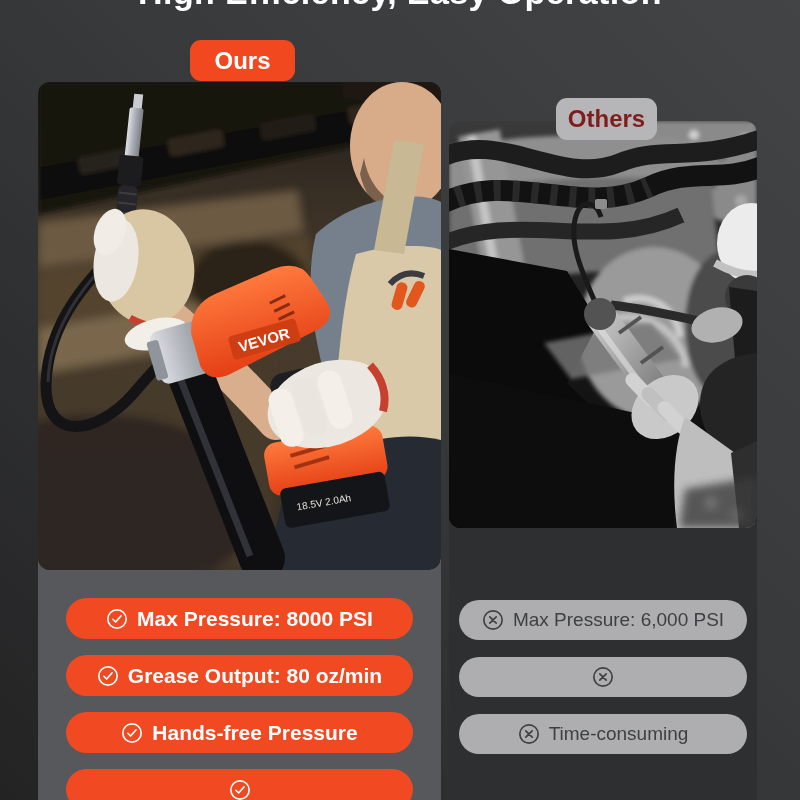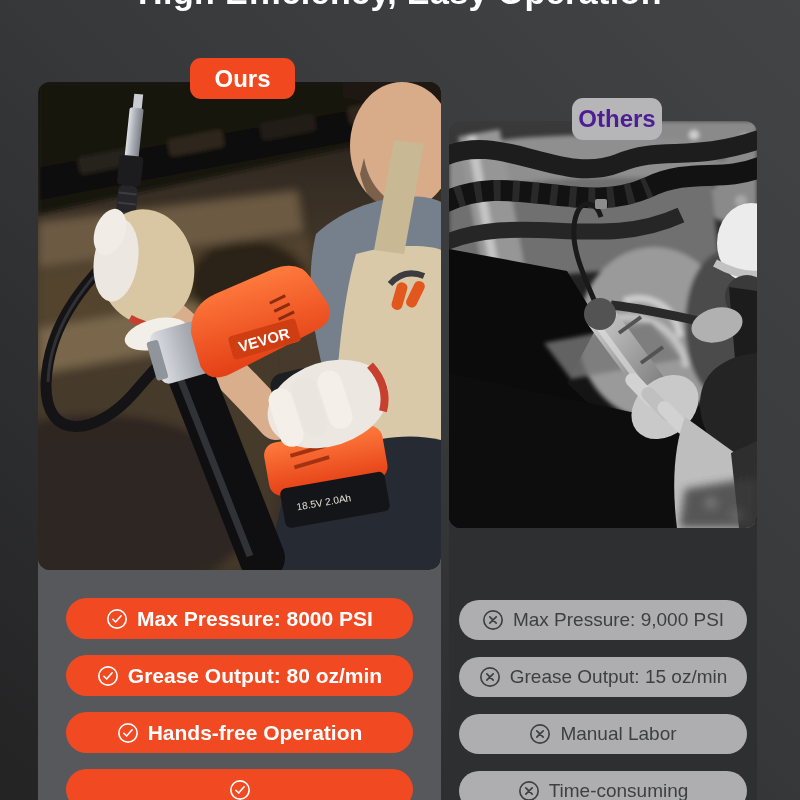--- a/index.html
+++ b/index.html
@@ -15,22 +15,22 @@
   .card{position:absolute;border-radius:14px;}
   .card-left{left:38px;top:82px;width:403px;height:740px;background:#57585b;}
   .card-right{left:449px;top:121px;width:308px;height:700px;background:#2e2f31;}
   .photo{display:block;border-radius:12px;overflow:hidden;line-height:0;}
   .photo svg{display:block;}
   .photo-right{filter:grayscale(100%);}
   .badge{
     position:absolute;display:flex;align-items:center;justify-content:center;
     font-weight:bold;font-size:24px;border-radius:11px;z-index:6;
   }
-  .badge-ours{left:190px;top:58px;width:105px;height:41px;background:#f1481f;color:#ffffff;}
-  .badge-others{left:572px;top:98px;width:90px;height:42px;background:#b6b6b8;color:#4c1d95;}
+  .badge-ours{left:190px;top:40px;width:105px;height:41px;background:#f1481f;color:#ffffff;}
+  .badge-others{left:556px;top:98px;width:101px;height:42px;background:#b6b6b8;color:#7f1d1d;}
   .pill-list{position:absolute;left:0;width:100%;display:flex;flex-direction:column;align-items:center;}
   .pill-list-left{top:516px;gap:16px;}
   .pill-list-right{top:479px;gap:17px;}
   .pill{display:flex;align-items:center;justify-content:center;gap:9px;white-space:nowrap;}
   .pill-orange{
     width:347px;height:41px;border-radius:21px;background:#f14a22;
     color:#ffffff;font-size:21px;font-weight:600;
   }
   .pill-gray{
     width:288px;height:40px;border-radius:20px;background:#aeaeb0;
@@ -167,21 +167,21 @@
           <circle cx="12" cy="12" r="10" fill="none" stroke="currentColor" stroke-width="1.8"></circle>
           <path d="M7.5 12.3 l3 3 l6-6.8" fill="none" stroke="currentColor" stroke-width="1.8" stroke-linecap="round" stroke-linejoin="round"></path>
         </svg>
       <span>Grease Output: 80 oz/min</span>
     </div>
     <div class="pill pill-orange">
       <svg width="22" height="22" viewBox="0 0 24 24">
           <circle cx="12" cy="12" r="10" fill="none" stroke="currentColor" stroke-width="1.8"></circle>
           <path d="M7.5 12.3 l3 3 l6-6.8" fill="none" stroke="currentColor" stroke-width="1.8" stroke-linecap="round" stroke-linejoin="round"></path>
         </svg>
-      <span>Hands-free Operation</span>
+      <span>Hands-free Pressure</span>
     </div>
     <div class="pill pill-orange">
       <svg width="22" height="22" viewBox="0 0 24 24">
           <circle cx="12" cy="12" r="10" fill="none" stroke="currentColor" stroke-width="1.8"></circle>
           <path d="M7.5 12.3 l3 3 l6-6.8" fill="none" stroke="currentColor" stroke-width="1.8" stroke-linecap="round" stroke-linejoin="round"></path>
         </svg>
     </div>
   </div>
 </div>
 
@@ -271,35 +271,27 @@
           <circle cx="288" cy="394" r="5" fill="#585858"></circle>
       </g>
     </svg>
   </div>
   <div class="pill-list pill-list-right">
     <div class="pill pill-gray">
       <svg width="22" height="22" viewBox="0 0 24 24">
           <circle cx="12" cy="12" r="10" fill="none" stroke="currentColor" stroke-width="1.8"></circle>
           <path d="M8.5 8.5 l7 7 M15.5 8.5 l-7 7" fill="none" stroke="currentColor" stroke-width="1.8" stroke-linecap="round"></path>
         </svg>
-      <span>Max Pressure: 9,000 PSI</span>
+      <span>Max Pressure: 6,000 PSI</span>
     </div>
     <div class="pill pill-gray">
       <svg width="22" height="22" viewBox="0 0 24 24">
           <circle cx="12" cy="12" r="10" fill="none" stroke="currentColor" stroke-width="1.8"></circle>
           <path d="M8.5 8.5 l7 7 M15.5 8.5 l-7 7" fill="none" stroke="currentColor" stroke-width="1.8" stroke-linecap="round"></path>
         </svg>
-      <span>Grease Output: 15 oz/min</span>
-    </div>
-    <div class="pill pill-gray">
-      <svg width="22" height="22" viewBox="0 0 24 24">
-          <circle cx="12" cy="12" r="10" fill="none" stroke="currentColor" stroke-width="1.8"></circle>
-          <path d="M8.5 8.5 l7 7 M15.5 8.5 l-7 7" fill="none" stroke="currentColor" stroke-width="1.8" stroke-linecap="round"></path>
-        </svg>
-      <span>Manual Labor</span>
     </div>
     <div class="pill pill-gray">
       <svg width="22" height="22" viewBox="0 0 24 24">
           <circle cx="12" cy="12" r="10" fill="none" stroke="currentColor" stroke-width="1.8"></circle>
           <path d="M8.5 8.5 l7 7 M15.5 8.5 l-7 7" fill="none" stroke="currentColor" stroke-width="1.8" stroke-linecap="round"></path>
         </svg>
       <span>Time-consuming</span>
     </div>
   </div>
 </div>

